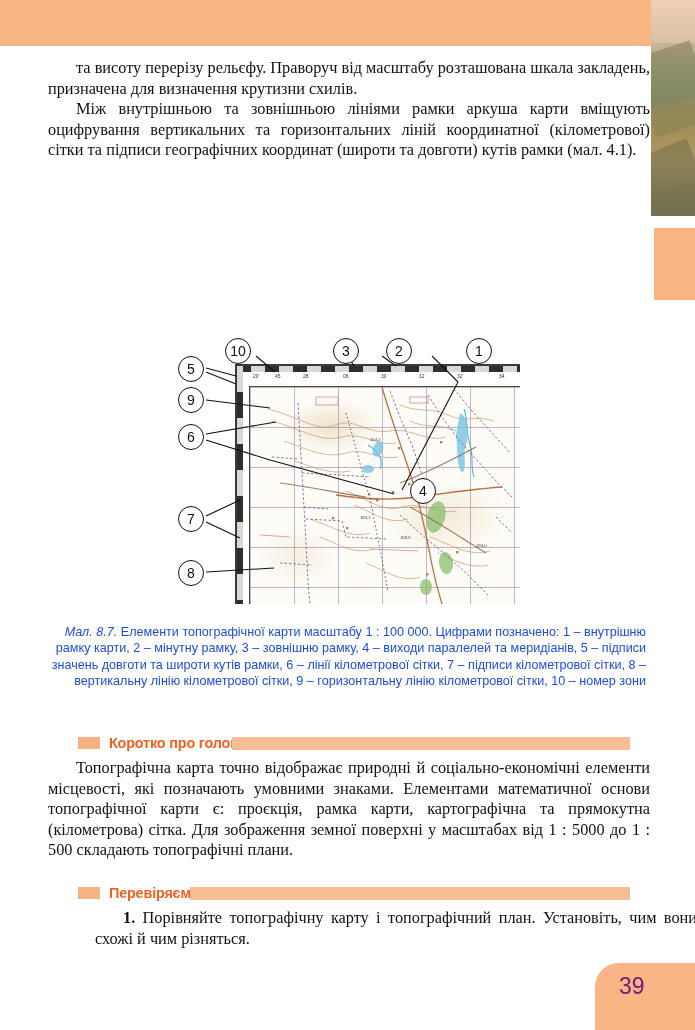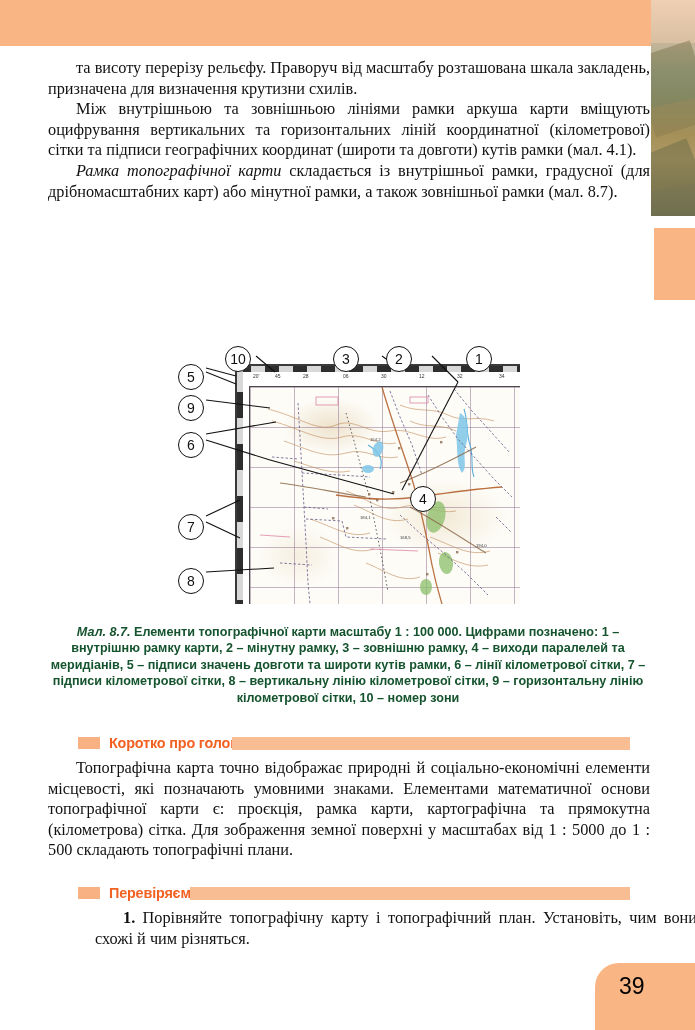--- a/index.html
+++ b/index.html
@@ -69,21 +69,21 @@
     height: 67px;
     background: #f9b684;
     border-top-left-radius: 24px;
   }
   .page-number {
     position: absolute;
     left: 24px;
     top: 10px;
     font-family: "Liberation Sans", sans-serif;
     font-size: 23px;
-    color: #000000;
+    color: #701a75;
   }
 
   
   .content {
     position: absolute;
     left: 48px;
     top: 58px;
     width: 602px;
   }
   p.body {
@@ -176,36 +176,34 @@
     border-radius: 50%;
     background: #fff;
     font-family: "Liberation Sans", sans-serif;
     font-size: 14px;
     color: #111;
     display: flex;
     align-items: center;
     justify-content: center;
     box-sizing: border-box;
     z-index: 5;
-    margin-top: 8px;
   }
   .leaders { position: absolute; inset: 0; z-index: 4; pointer-events: none; }
 
   
   .caption {
     position: absolute;
     left: 50px;
     top: 624px;
     width: 596px;
     font-family: "Liberation Sans", sans-serif;
     font-size: 12.6px;
     line-height: 16.4px;
-    color: #14532d;
-    text-align: center;
-    font-weight: bold;
+    color: #1d4ed8;
+    text-align: right;
   }
   .caption .lead { font-style: italic; }
 
   
   .sec-header {
     position: absolute;
     left: 78px;
     width: 552px;
     height: 19px;
   }
@@ -254,21 +252,20 @@
 
 <div class="side-block-upper"></div>
 
 <div class="page-number-block">
   <div class="page-number">39</div>
 </div>
 
 <div class="content">
   <p class="body">та висоту перерізу рельєфу. Праворуч від масштабу розташована шкала закладень, призначена для визначення крутизни схилів.</p>
   <p class="body">Між внутрішньою та зовнішньою лініями рамки аркуша карти вміщують оцифрування вертикальних та горизонтальних ліній координатної (кілометрової) сітки та підписи географічних координат (широти та довготи) кутів рамки (мал. 4.1).</p>
-  <p class="body"><span class="ital">Рамка топографічної карти</span><span> складається із внутрішньої рамки, градусної (для дрібномасштабних карт) або мінутної рамки, а також зовнішньої рамки (мал. 8.7).</span></p>
 </div>
 
 <div class="figure">
 
   <div class="map-frame">
     <div class="map-outer-line"></div>
     <div class="map-minute-band-top"></div>
     <div class="map-minute-band-left"></div>
     <div class="map-inner-line"></div>
 

